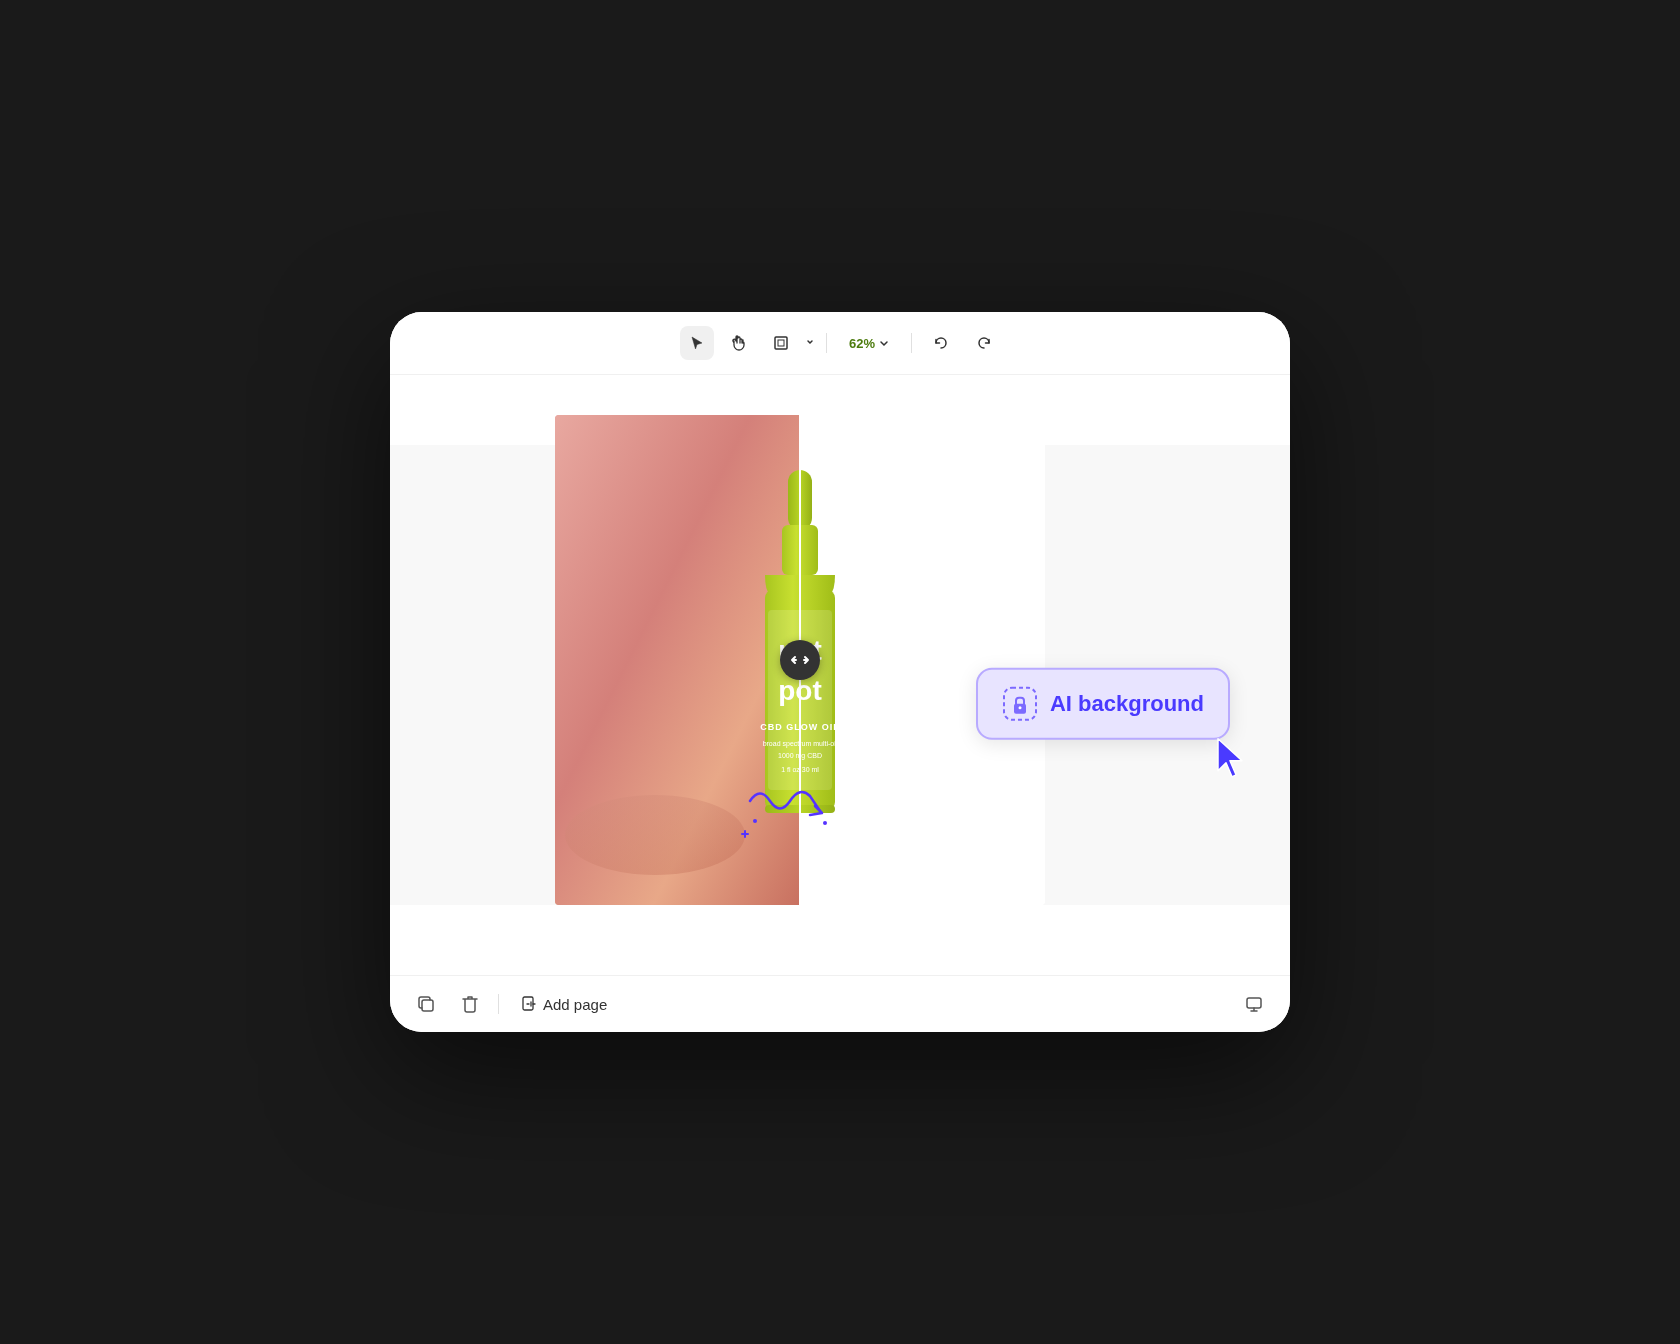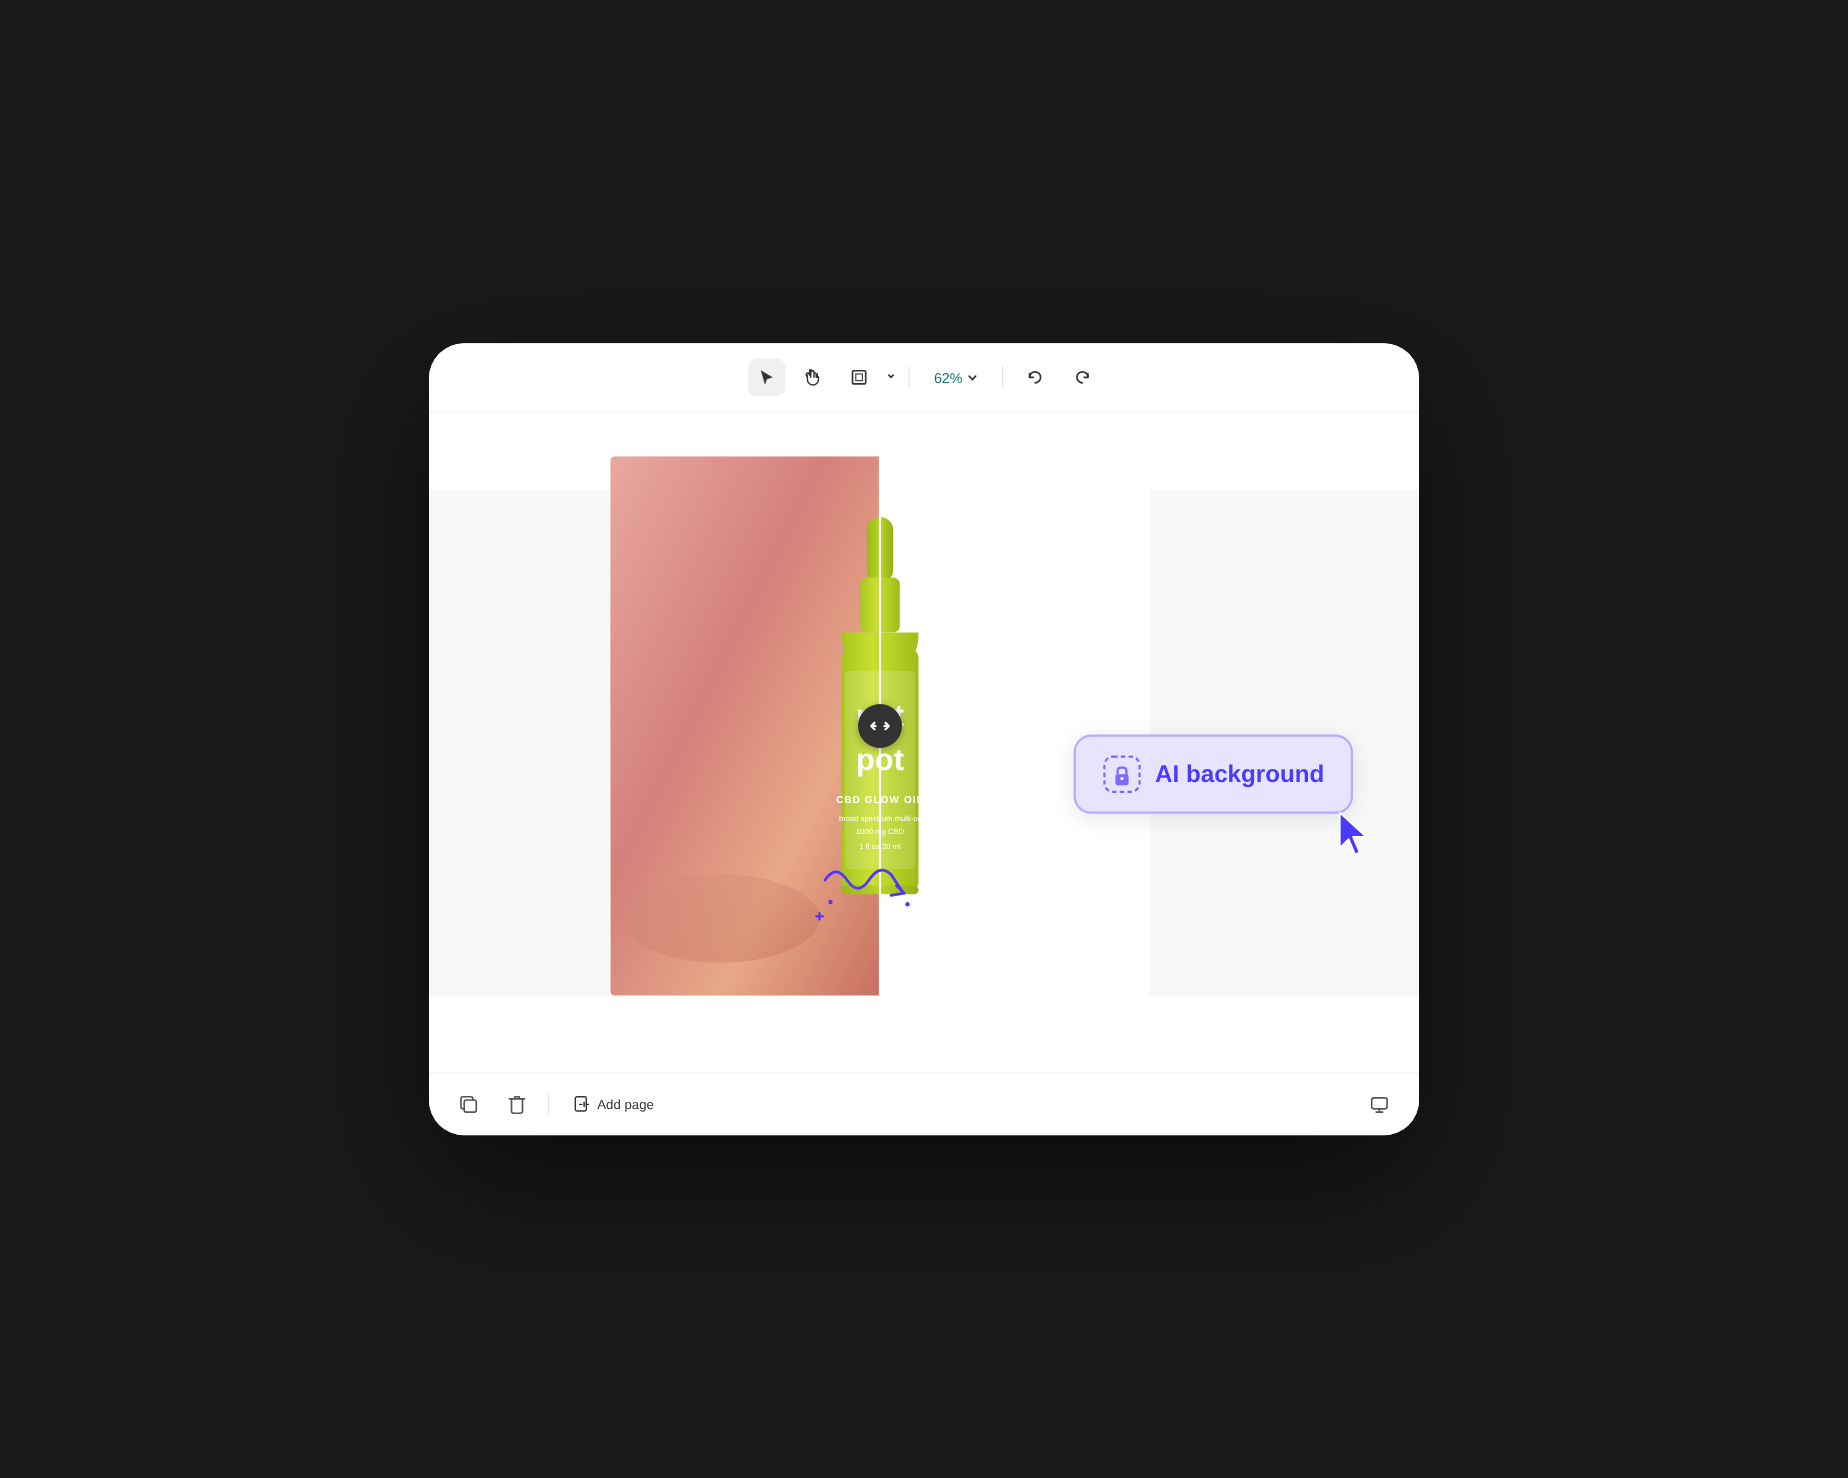--- a/index.html
+++ b/index.html
@@ -66,22 +66,22 @@
     .zoom-btn {
       display: flex;
       align-items: center;
       gap: 4px;
       padding: 6px 10px;
       border-radius: 8px;
       border: none;
       background: transparent;
       cursor: pointer;
       font-size: 13px;
-      color: #0f766e;
-      font-weight: 400;
+      color: #4d7c0f;
+      font-weight: 700;
     }
 
     
     .canvas-area {
       flex: 1;
       display: flex;
       position: relative;
       overflow: hidden;
       align-items: center;
     }
@@ -254,21 +254,21 @@
 
     .add-page-btn {
       display: flex;
       align-items: center;
       gap: 6px;
       padding: 6px 10px;
       border-radius: 8px;
       border: none;
       background: transparent;
       cursor: pointer;
-      font-size: 12px;
+      font-size: 15px;
       color: #333;
       font-weight: 500;
     }
 
     .bottom-right {
       display: flex;
       align-items: center;
     }
 
     

